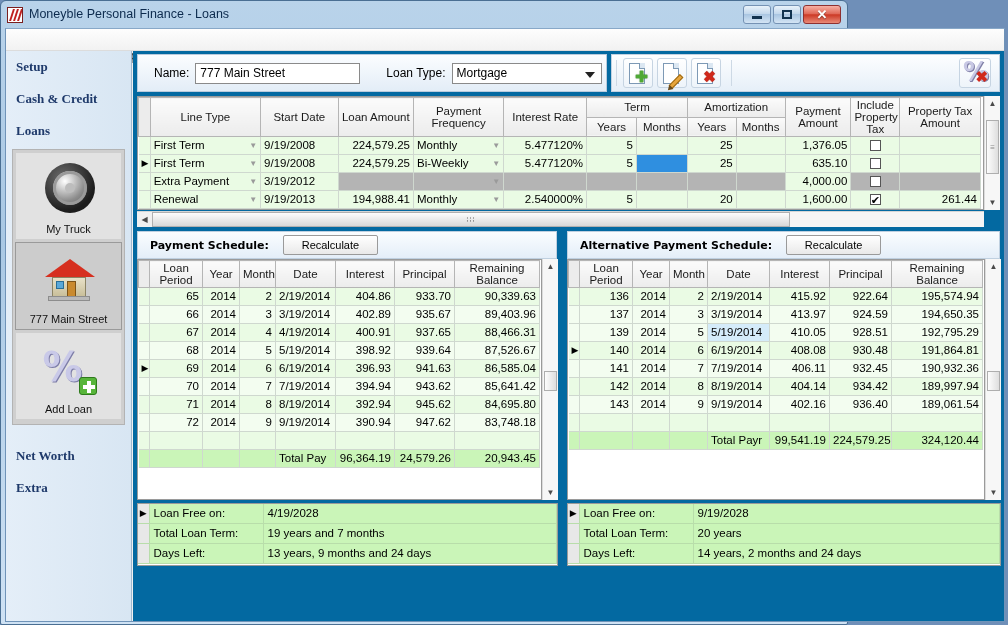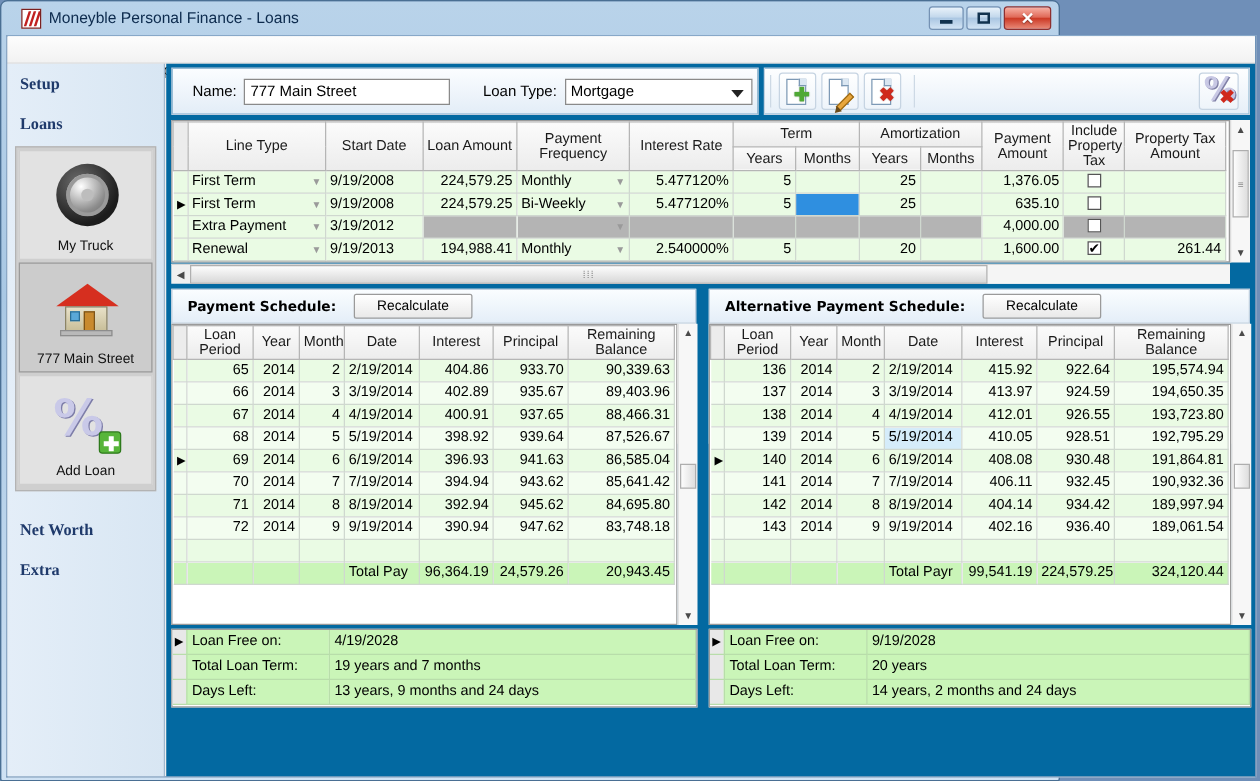--- a/index.html
+++ b/index.html
@@ -5,21 +5,21 @@
   html,body{margin:0;padding:0;background:#6f8fb8;}
   body{width:1008px;height:625px;overflow:hidden;font-family:"Liberation Sans",sans-serif;}
 
   
   .window{
     position:absolute;left:0;top:0;width:848px;height:625px;
     box-sizing:border-box;
     background:linear-gradient(to bottom,#b9d3ea 0%,#a9c8e4 38%,#cfe2f4 100%);
     border:1px solid #4a6f93;
     border-radius:6px 6px 2px 2px;
-    padding:3px 4px 4px 10px;
+    padding:3px 4px 4px 0;
   }
   .titlebar{height:24px;position:relative;}
   .title-icon{
     position:absolute;left:6px;top:3px;width:16px;height:16px;
     background:#fff;border:1px solid #7a2020;box-sizing:border-box;
     overflow:hidden;
   }
   .title-icon i{
     position:absolute;display:block;width:2px;height:12px;background:#c02020;
     transform:skewX(-18deg);top:1px;
@@ -266,20 +266,21 @@
       <div class="mi"><u>F</u><span>ile</span></div>
       <div class="mi"><u>T</u><span>ypes</span></div>
       <div class="mi"><u>H</u><span>elp</span></div>
       <div class="mi"><u>D</u><span>onate</span></div>
     </div>
 
     <div class="body-row">
 
       <div class="sidebar">
         <div class="side-head">Setup</div>
+        <div class="side-head">Cash &amp; Credit</div>
         <div class="side-head">Loans</div>
 
         <div class="icon-group">
           <div class="icon-item unsel">
             <div class="glyph">
                 <div class="tire"></div>
               </div>
             <div class="lbl">My Truck</div>
           </div>
           <div class="icon-item sel">
@@ -687,30 +688,20 @@
                 <tr class="alt">
                   <td class="rowhdr"></td>
                   <td class="num">137</td>
                   <td class="num">2014</td>
                   <td class="num">3</td>
                   <td class="">3/19/2014</td>
                   <td class="num">413.97</td>
                   <td class="num">924.59</td>
                   <td class="num">194,650.35</td>
                 </tr>
-                <tr>
-                  <td class="rowhdr"></td>
-                  <td class="num">138</td>
-                  <td class="num">2014</td>
-                  <td class="num">4</td>
-                  <td class="">4/19/2014</td>
-                  <td class="num">412.01</td>
-                  <td class="num">926.55</td>
-                  <td class="num">193,723.80</td>
-                </tr>
                 <tr class="alt">
                   <td class="rowhdr"></td>
                   <td class="num">139</td>
                   <td class="num">2014</td>
                   <td class="num">5</td>
                   <td class="selcell">5/19/2014</td>
                   <td class="num">410.05</td>
                   <td class="num">928.51</td>
                   <td class="num">192,795.29</td>
                 </tr>

